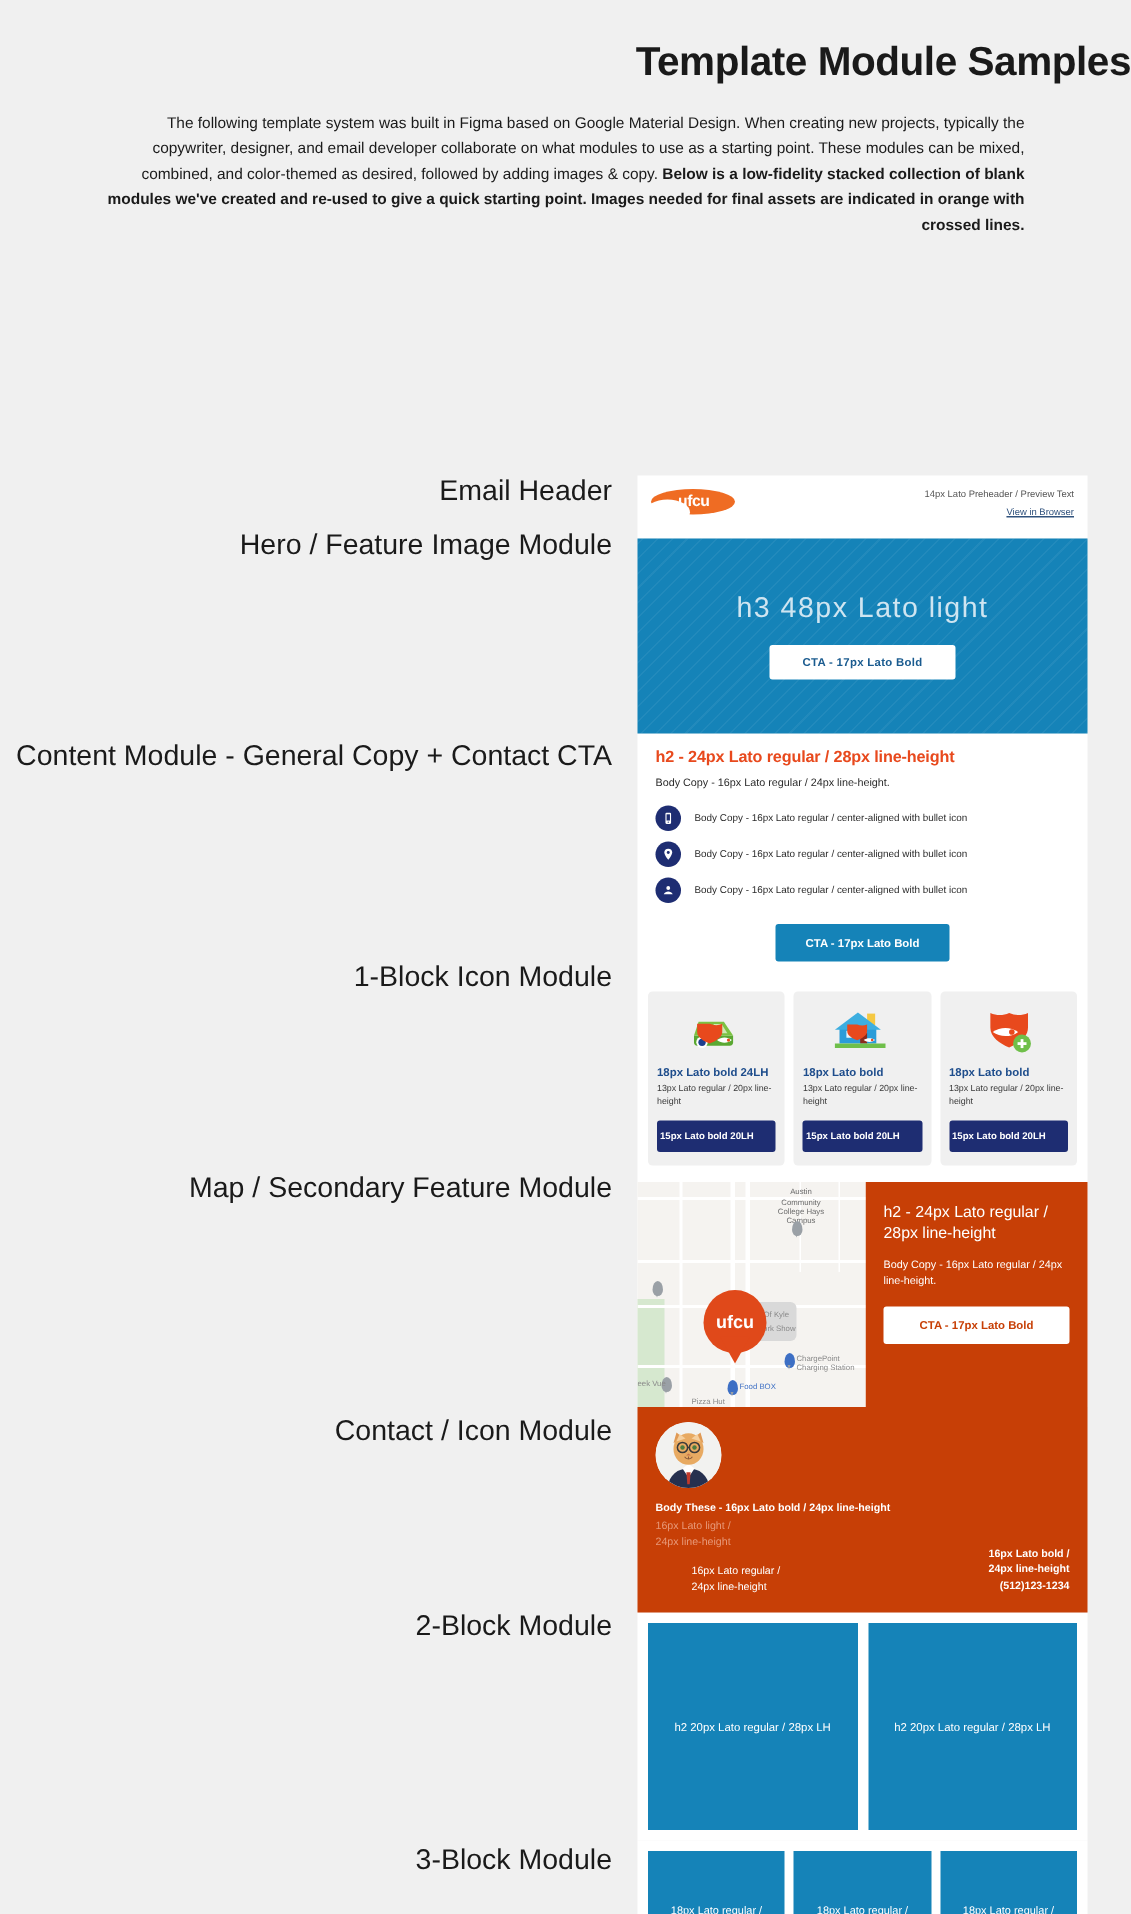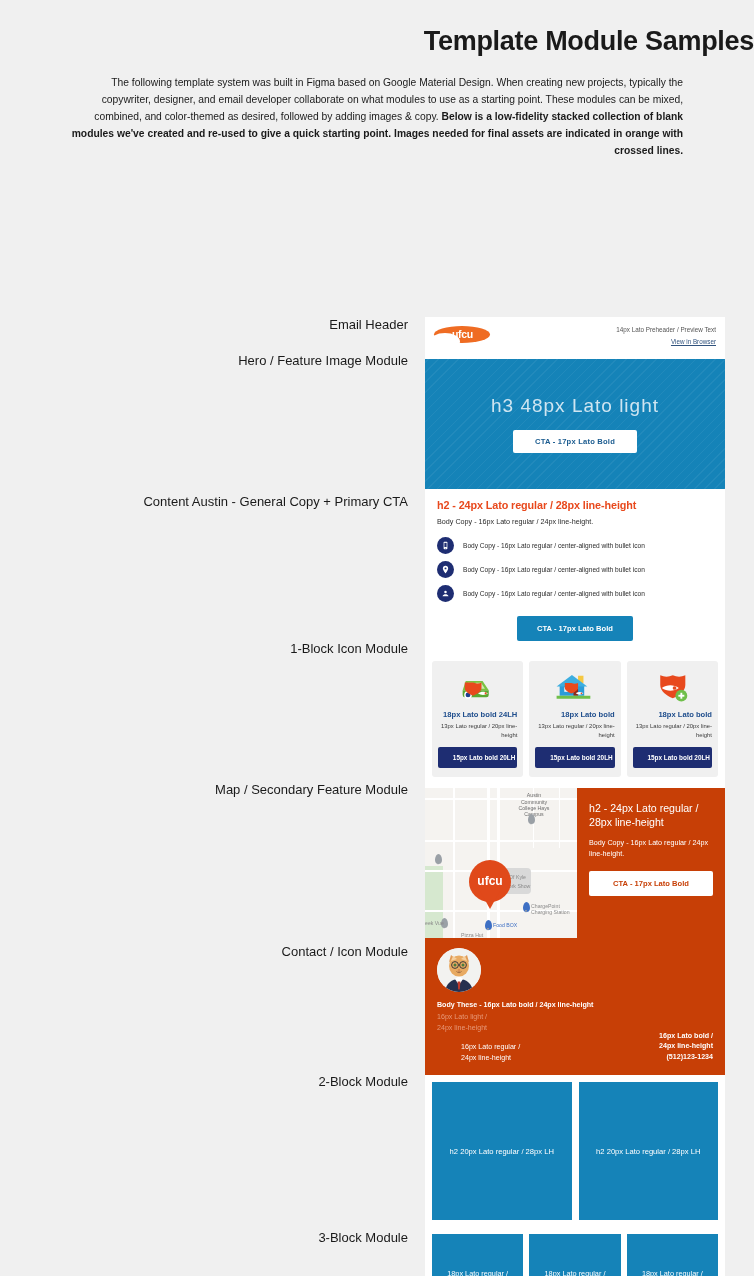--- a/index.html
+++ b/index.html
@@ -28,21 +28,21 @@
     text-align: right;
   }
   #intro .bold { font-weight: bold; }
 
   
   #board { position: relative; width: 754px; }
   .row-label {
     position: absolute;
     right: 346px;
     text-align: right;
-    font-size: 13px;
+    font-size: 19px;
     color: #1a1a1a;
     white-space: pre;
   }
   #email { position: absolute; left: 425px; top: 158px; width: 300px; }
 
   .module { width: 300px; background: #ffffff; }
 
   
   .hdr {
     height: 42px; background: #fff; display: flex;
@@ -103,21 +103,21 @@
   .content .cta {
     margin: 14px auto 0 auto; width: 116px; background: #1583b8;
     color: #fff; font-size: 7.6px; font-weight: bold; text-align: center;
     padding: 8px 0; border-radius: 2px;
   }
 
   
   .icon3 { display: flex; gap: 6px; padding: 7px 7px 11px 7px; background: #fff; }
   .icard {
     flex: 1; background: #f0f0f0; border-radius: 3px;
-    padding: 7px 6px 9px 6px; text-align: right;
+    padding: 7px 6px 9px 6px; text-align: left;
   }
   .icard .art { height: 40px; display: flex; align-items: center; justify-content: center; }
   .icard .t1 { color: #1e4d8c; font-size: 7.6px; font-weight: bold; margin-top: 2px; }
   .icard .t2 { color: #3a3a3a; font-size: 5.9px; line-height: 8.6px; margin-top: 3px; }
   .icard .btn {
     margin-top: 8px; background: #1e2d72; color: #fff;
     font-size: 6.4px; font-weight: bold; padding: 7px 2px; border-radius: 2px;
   }
 
   
@@ -203,21 +203,21 @@
 <div class="" id="page-title">Template Module Samples</div>
 
 <div id="intro">
   <span>The following template system was built in Figma based on Google Material Design. When creating new projects, typically the copywriter, designer, and email developer collaborate on what modules to use as a starting point. These modules can be mixed, combined, and color-themed as desired, followed by adding images &amp; copy. </span><span class="bold">Below is a low-fidelity stacked collection of blank modules we've created and re-used to give a quick starting point. Images needed for final assets are indicated in orange with crossed lines.</span>
 </div>
 
 <div id="board">
 
   <div class="row-label" style="top:158px">Email Header</div>
   <div class="row-label" style="top:194px">Hero / Feature Image Module</div>
-  <div class="row-label" style="top:335px">Content Austin - General Copy + Primary CTA</div>
+  <div class="row-label" style="top:335px">Content Module - General Copy + Contact CTA</div>
   <div class="row-label" style="top:482px">1-Block Icon Module</div>
   <div class="row-label" style="top:623px">Map / Secondary Feature Module</div>
   <div class="row-label" style="top:785px">Contact / Icon Module</div>
   <div class="row-label" style="top:915px">2-Block Module</div>
   <div class="row-label" style="top:1071px">3-Block Module</div>
 
   <div id="email">
 
     <div class="module hdr">
       <div class="logo">

